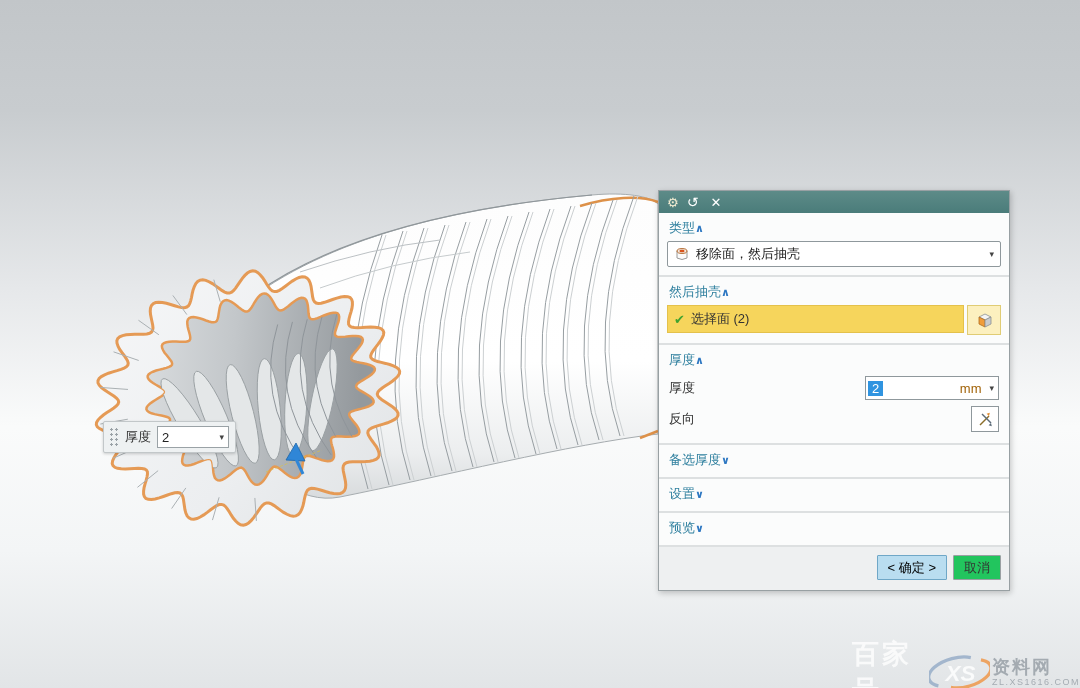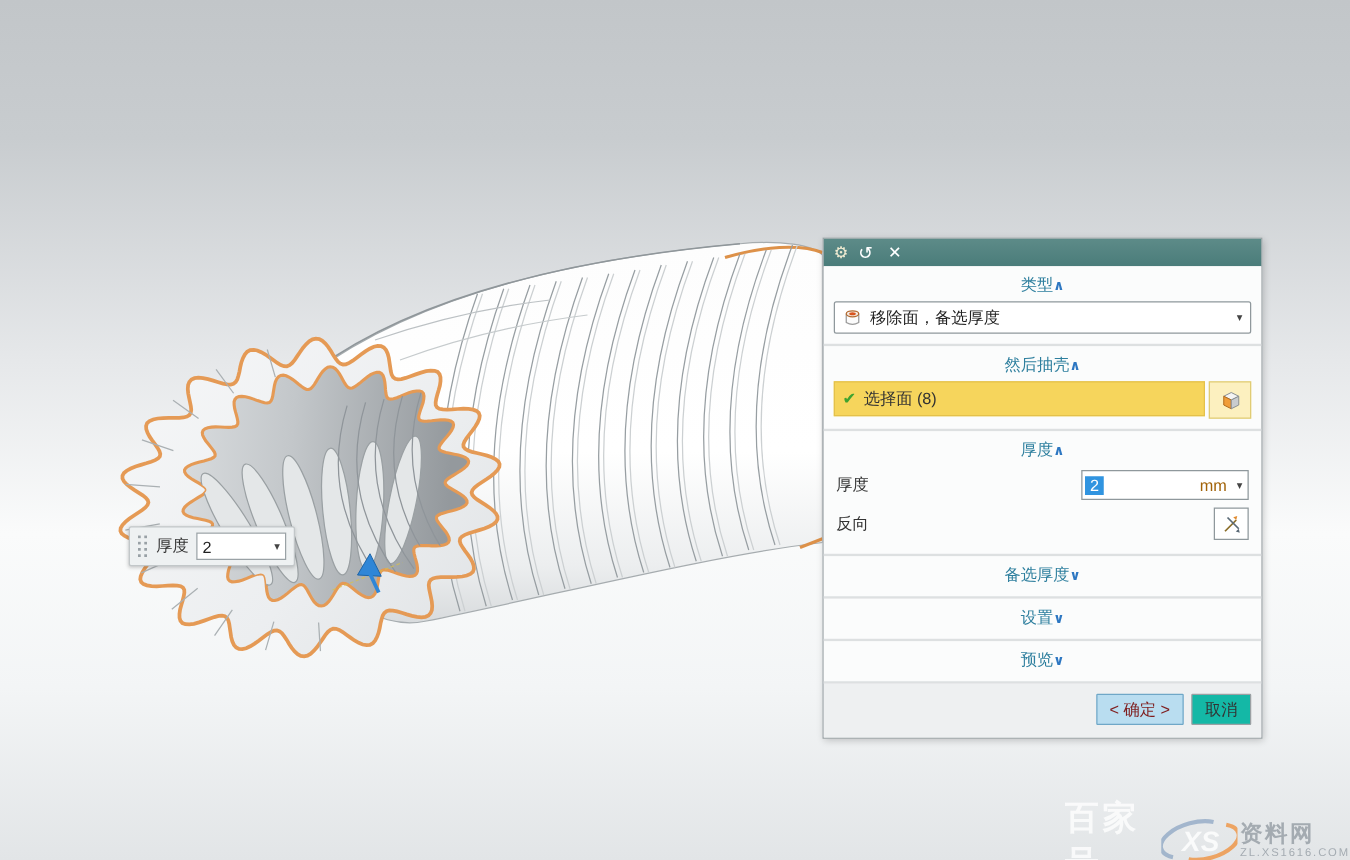--- a/index.html
+++ b/index.html
@@ -27,21 +27,21 @@
     background:#f2f4f4;border:1px solid #98a0a3;box-shadow:1px 2px 6px rgba(0,0,0,.22);
     font-size:13px;color:#333;}
   .dlg-header{height:22px;background:linear-gradient(180deg,#5d8b88,#4a7c7a);
     display:flex;align-items:center;padding:0 8px;color:#fff;}
   .dlg-gear{font-size:13px;color:#f2ecd2;margin-right:8px;}
   .dlg-title{font-size:13px;letter-spacing:1px;flex:1;}
   .dlg-reset{font-size:14px;margin-right:12px;cursor:pointer;}
   .dlg-close{font-size:13px;cursor:pointer;}
   .group{background:#fbfcfc;border-bottom:2px solid #dde0e1;padding:4px 8px 8px 8px;}
   .group.collapsed{padding:4px 8px;}
-  .sec-head{display:flex;justify-content:center;align-items:center;
+  .sec-head{display:flex;justify-content:flex-start;align-items:center;
     padding:2px 2px 4px 2px;}
   .sec-label{color:#2e7f9e;font-size:13px;}
   .chev{color:#2d77c2;font-size:11px;font-weight:bold;cursor:pointer;}
   .type-select{height:24px;background:#fff;border:1px solid #8f989c;border-radius:2px;
     display:flex;align-items:center;padding:0 6px;gap:6px;cursor:pointer;}
   .type-select .txt{flex:1;color:#222;}
   .caret{font-size:9px;color:#444;}
   .faces-row{display:flex;gap:3px;}
   .sel-face{flex:1;height:26px;background:#f6d55c;border:1px solid #e4c14b;
     display:flex;align-items:center;gap:6px;padding:0 6px;cursor:pointer;}
@@ -54,22 +54,22 @@
   .thick-field{width:126px;height:22px;background:#fff;border:1px solid #8f989c;
     display:flex;align-items:center;padding:0 4px 0 2px;cursor:text;}
   .thick-field .val{background:#3094e0;color:#fff;padding:0 4px;font-size:13px;}
   .thick-field .unit{margin-left:auto;color:#a16207;padding-right:8px;}
   .rev-btn{width:26px;height:24px;background:#fff;border:1px solid #8f989c;
     display:flex;align-items:center;justify-content:center;cursor:pointer;}
   .dlg-footer{background:#eef0f1;padding:8px 8px 10px 8px;display:flex;
     justify-content:flex-end;gap:6px;}
   .btn{height:23px;padding:0 10px;font-size:13px;display:flex;align-items:center;
     cursor:pointer;border-radius:1px;}
-  .btn-ok{background:#b9ddf0;border:1px solid #6fa7c7;color:#7f1d1d;}
-  .btn-cancel{background:#14b8a6;border:1px solid #9aa0a3;color:#333;}
+  .btn-ok{background:#b9ddf0;border:1px solid #6fa7c7;color:#000000;}
+  .btn-cancel{background:#22c55e;border:1px solid #9aa0a3;color:#333;}
 
   
   .watermark{position:absolute;left:852px;top:636px;display:flex;align-items:center;
     opacity:.85;}
   .wm-baijia{font-size:27px;font-weight:bold;color:#ffffff;letter-spacing:3px;
     opacity:.9;}
   .wm-logo{margin:0 2px 0 2px;}
   .wm-right{display:flex;flex-direction:column;line-height:1;}
   .wm-site{font-size:18px;font-weight:bold;color:#99a1a8;letter-spacing:2px;}
   .wm-url{font-size:9px;color:#9aa2a9;letter-spacing:1.5px;margin-top:2px;}
@@ -204,34 +204,34 @@
       <div class="sec-head">
         <span class="sec-label">类型</span>
         <span class="chev">∧</span>
       </div>
       <div class="type-select">
         <svg width="16" height="16" viewBox="0 0 16 16">
           <path d="M3 5 L3 12 Q8 15 13 12 L13 5" fill="#fbfbfb" stroke="#9a9a9a" stroke-width="1"></path>
           <ellipse cx="8" cy="5" rx="5" ry="2.4" fill="#f3e9df" stroke="#b36a2f" stroke-width="1"></ellipse>
           <ellipse cx="8" cy="5" rx="2.6" ry="1.2" fill="#d9541e"></ellipse>
         </svg>
-        <span class="txt">移除面，备选厚度</span>
+        <span class="txt">移除面，然后抽壳</span>
         <span class="caret">▾</span>
       </div>
     </div>
 
     <div class="group">
       <div class="sec-head">
         <span class="sec-label">然后抽壳</span>
         <span class="chev">∧</span>
       </div>
       <div class="faces-row">
         <div class="sel-face">
           <span class="check">✔</span>
-          <span>选择面 (8)</span>
+          <span>选择面 (2)</span>
         </div>
         <div class="cube-btn">
           <svg width="19" height="19" viewBox="0 0 19 19">
             <path d="M4 6 L10 3 L16 6 L10 9 Z" fill="#f4f4f4" stroke="#8a8f92" stroke-width="0.8"></path>
             <path d="M4 6 L10 9 L10 16 L4 13 Z" fill="#f09d3a" stroke="#b06c1f" stroke-width="0.8"></path>
             <path d="M16 6 L10 9 L10 16 L16 13 Z" fill="#c9ccce" stroke="#8a8f92" stroke-width="0.8"></path>
           </svg>
         </div>
       </div>
     </div>

